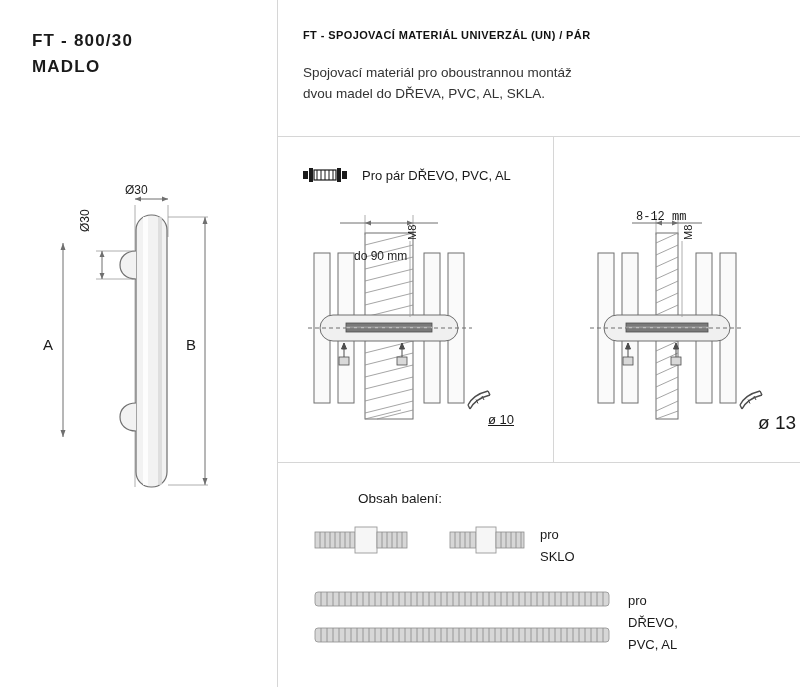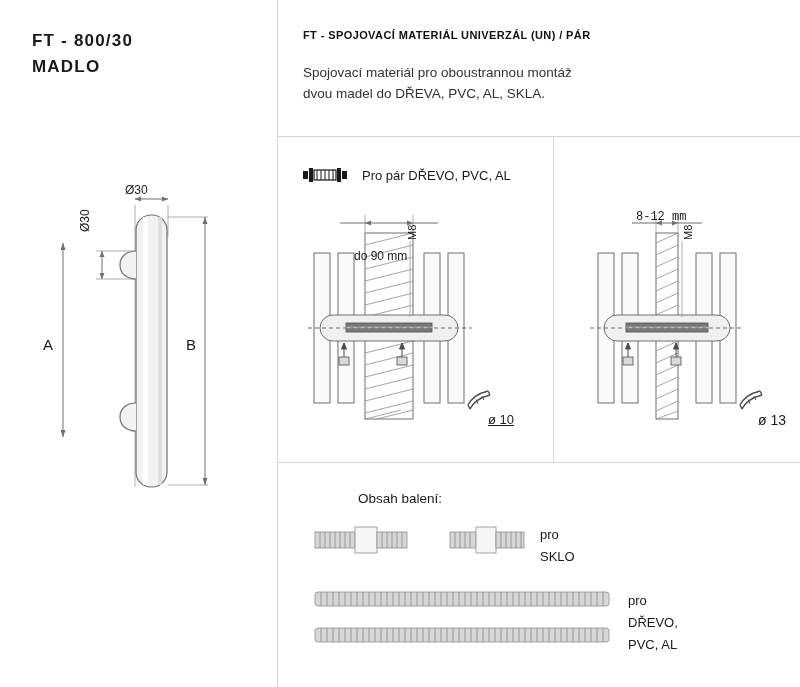--- a/index.html
+++ b/index.html
@@ -288,21 +288,21 @@
         <line x1="0" y1="14" x2="2" y2="18" stroke="#4d4d4d" stroke-width="1.4"></line>
         <line x1="20" y1="0" x2="22" y2="4" stroke="#4d4d4d" stroke-width="1.4"></line>
         <line x1="8" y1="8.5" x2="10" y2="12.5" stroke="#4d4d4d" stroke-width="1"></line>
         <line x1="14" y1="5" x2="16" y2="9" stroke="#4d4d4d" stroke-width="1"></line>
       </g>
     </svg>
   </div>
 
   <div class="lbl" style="left:636px; top:210px;font-family:Liberation Mono, monospace;">8-12 mm</div>
   <div class="lbl lbl-sm" style="left:682px; top:240px; transform:rotate(-90deg); transform-origin:left top;">M8</div>
-  <div class="lbl" style="left:758px; top:412px; font-size:14px;">ø 13</div>
+  <div class="lbl" style="left:758px; top:412px; font-size:19px;">ø 13</div>
 
   <div class="lbl" style="left:318px; top:491px; font-size:13.5px;margin-left:40px;">Obsah balení:</div>
 
   <div style="position:absolute; left:312px; top:520px; width:320px; height:50px;">
     <svg width="320" height="50" viewBox="0 0 320 50">
 
       <g>
         <rect x="3" y="12" width="40" height="16" fill="#d7d7d7" stroke="#8e8e8e" stroke-width="0.8"></rect>
         <g stroke="#8e8e8e" stroke-width="0.9">
           <line x1="8" y1="12" x2="8" y2="28"></line>

